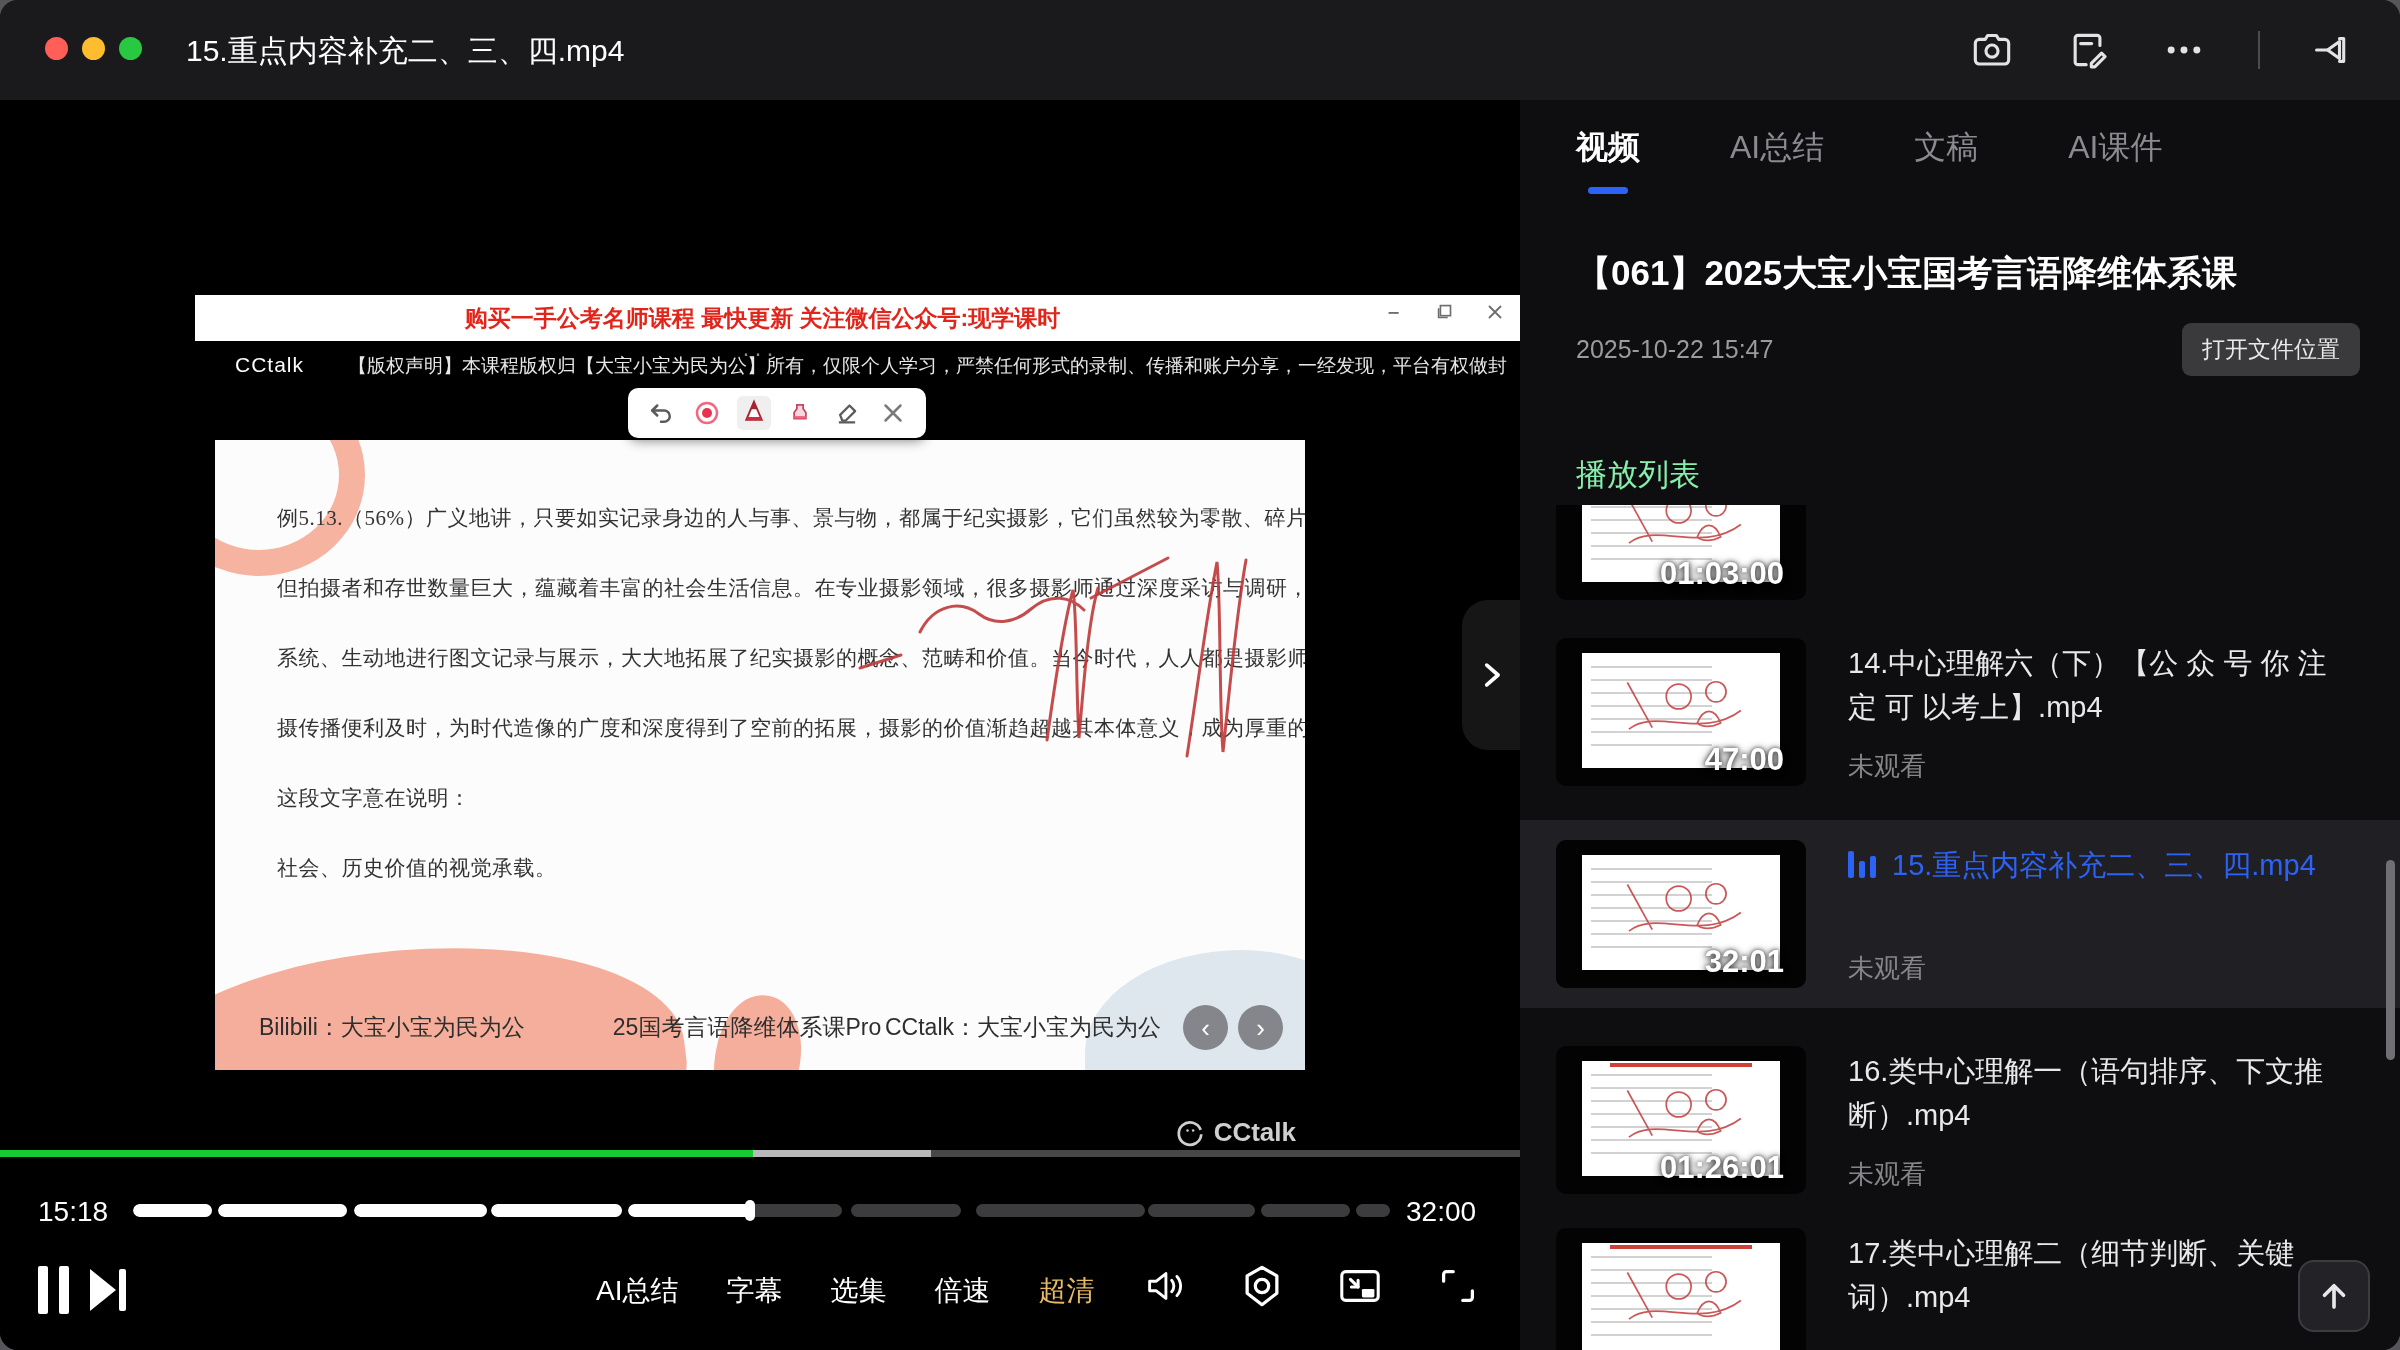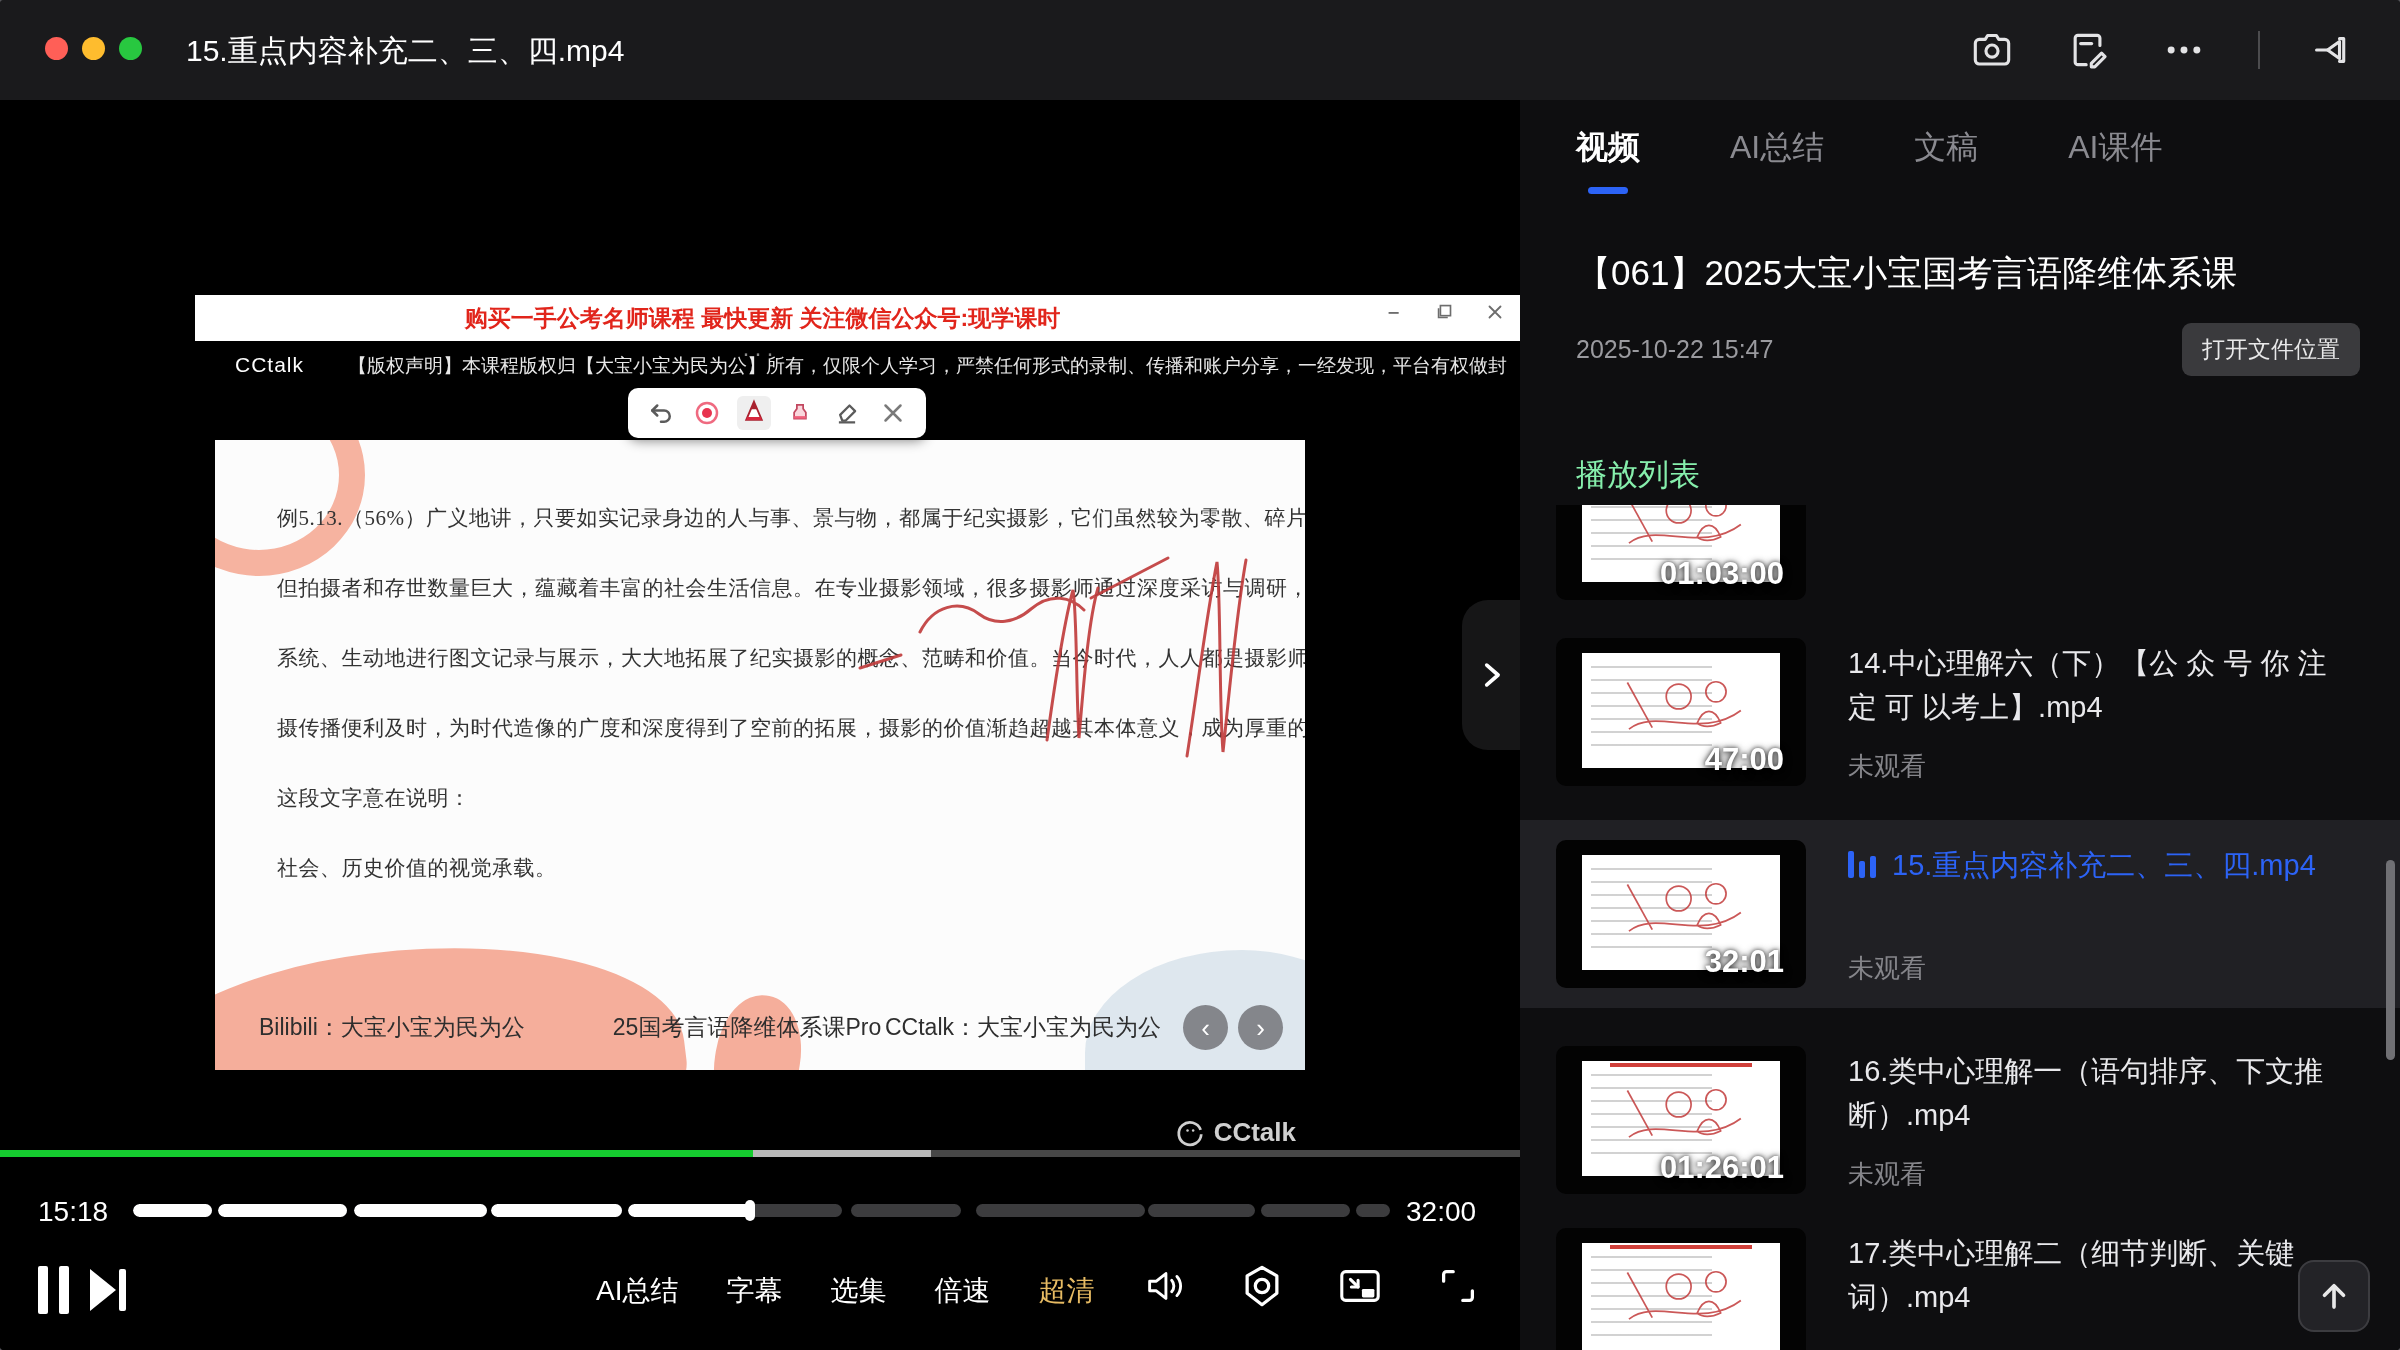--- a/index.html
+++ b/index.html
@@ -1,17 +1,17 @@
 <!DOCTYPE html>
 <html><head>
 <meta charset="utf-8">
 <style>
   html,body{margin:0;padding:0}
   body{width:2400px;height:1350px;background:#55555a;font-family:"Liberation Sans","DejaVu Sans",sans-serif;overflow:hidden}
-  .app{position:relative;width:2400px;height:1350px;background:#000;border-radius:4px;overflow:hidden;box-shadow:inset 0 1px 0 rgba(255,255,255,.18)}
+  .app{position:relative;width:2400px;height:1350px;background:#000;border-radius:18px;overflow:hidden;box-shadow:inset 0 1px 0 rgba(255,255,255,.18)}
 
   
   .titlebar{position:relative;height:100px;background:#1a1a1c}
   .lights{position:absolute;left:45px;top:37px;display:flex;gap:14px}
   .light{width:23px;height:23px;border-radius:50%}
   .light.red{background:#ff5f57}.light.yellow{background:#febc2e}.light.green{background:#28c840}
   .win-title{position:absolute;left:186px;top:31px;font-size:30px;color:#fff;white-space:nowrap}
   .tb-actions{position:absolute;right:44px;top:24px;display:flex;align-items:center;gap:52px;height:52px}
   .tb-icon{width:44px;height:44px;color:#e3e3e5;display:flex;align-items:center;justify-content:center}
   .tb-icon svg{width:44px;height:44px}
@@ -77,21 +77,21 @@
   .ctl-text.gold{color:#e7bb63}
   .ctl-icons{position:absolute;left:1140px;top:102px;display:flex;align-items:center;gap:50px}
   .ctl-icons .cicon{width:48px;height:48px;display:flex;align-items:center;justify-content:center}
   .ctl-icons svg{width:46px;height:46px}
 
   
   .tabs{position:absolute;left:56px;top:26px;display:flex;gap:90px}
   .tab{font-size:32px;color:#8a8a90;text-align:center;cursor:default}
   .tab.active{color:#fff;font-weight:bold}
   .tab-underline{width:40px;height:7px;border-radius:4px;background:#2c63f6;margin:17px auto 0}
-  .course-title{position:absolute;left:56px;top:150px;right:40px;font-size:35px;font-weight:normal;color:#fff;white-space:nowrap}
+  .course-title{position:absolute;left:56px;top:150px;right:40px;font-size:35px;font-weight:bold;color:#fff;white-space:nowrap}
   .meta-row{position:absolute;left:56px;right:40px;top:224px;height:50px;display:flex;align-items:center}
   .date{font-size:25px;color:#9a9a9f}
   .open-btn{margin-left:auto;background:#3a3a3d;color:#e9e9ea;font-size:23px;padding:11px 20px;border-radius:9px;white-space:nowrap}
   .playlist-header{position:absolute;left:56px;top:354px;font-size:31px;font-weight:normal;color:#86efac}
   .playlist{position:absolute;left:0;right:0;top:405px;bottom:0;overflow:hidden}
   .pl-item{display:flex;padding-left:36px;margin-bottom:34px}
   .pl-item.selected{background:#202024;padding-top:20px;padding-bottom:20px;margin-bottom:38px}
   .pl-item.clip-top{height:95px;overflow:hidden;margin-bottom:38px}
   .clip-top .thumb{transform:translateY(-53px)}
   .thumb{position:relative;width:250px;height:148px;background:#030303;border-radius:10px;overflow:hidden;flex-shrink:0}

